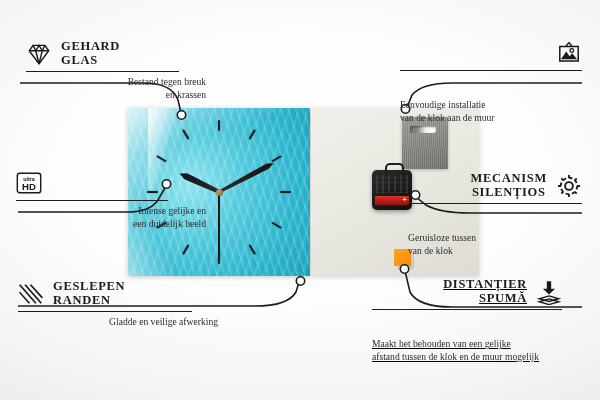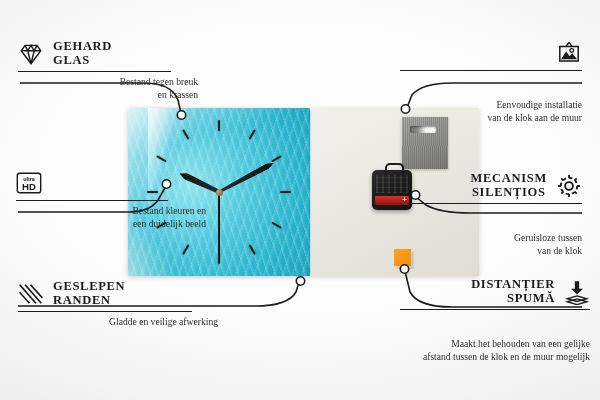--- a/index.html
+++ b/index.html
@@ -121,21 +121,21 @@
     font:700 12.5px/13.5px "Liberation Serif",serif;
     letter-spacing:.7px;color:#1a1a1a;text-transform:uppercase;
     white-space:pre-line;
   }
   .cal-rule{height:1.4px;background:#1c1c1c;margin:4px 0 4px;}
   .cal-sub{
     font:400 9.6px/12.2px "Liberation Serif",serif;color:#2d2d2d;
     white-space:pre-line;
     text-align:right;
   }
-  .cal-sub.right{text-align:right;margin-top:28px;}
+  .cal-sub.right{text-align:left;margin-top:28px;}
   .ico{width:26px;height:26px;flex:0 0 26px;display:block;}
 
   
   #wires{position:absolute;left:0;top:0;width:600px;height:400px;pointer-events:none;}
 </style>
 </head>
 <body>
 
 <div id="stage">
 
@@ -210,21 +210,21 @@
     <g fill="#ffffff" stroke="#1c1c1c" stroke-width="1.6">
       <circle cx="181.5" cy="115" r="4.2"></circle>
       <circle cx="166.5" cy="184" r="4.2"></circle>
       <circle cx="300.5" cy="281" r="4.2"></circle>
       <circle cx="405.5" cy="109" r="4.2"></circle>
       <circle cx="415.5" cy="195" r="4.2"></circle>
       <circle cx="404.5" cy="269" r="4.2"></circle>
     </g>
   </svg>
 
-  <div class="callout" style="left:18px;top:40px;width:180px;">
+  <div class="callout" style="left:26px;top:40px;width:180px;">
     <div class="cal-head">
       <svg class="ico" viewBox="0 0 24 24">
         <g fill="none" stroke="#1a1a1a" stroke-width="1.3">
           <path d="M3 9 L12 21 L21 9 L17.5 4 L6.5 4 Z"></path>
           <path d="M3 9 H21 M6.5 4 L9 9 L12 21 L15 9 L17.5 4 M9 9 L12 4 L15 9"></path>
         </g>
       </svg>
       <div class="cal-title">GEHARD
 GLAS</div>
     </div>
@@ -235,21 +235,21 @@
 
   <div class="callout" style="left:16px;top:170px;width:190px;">
     <div class="cal-head">
       <svg class="ico" viewBox="0 0 26 26">
         <rect x="1.3" y="3.2" width="23.4" height="19.6" rx="2.4" fill="none" stroke="#1a1a1a" stroke-width="1.4"></rect>
         <text x="13" y="11.4" text-anchor="middle" font-family="Liberation Sans, sans-serif" font-size="5.4" font-weight="700" fill="#1a1a1a">ultra</text>
         <text x="13" y="20.2" text-anchor="middle" font-family="Liberation Sans, sans-serif" font-size="9.6" font-weight="700" fill="#1a1a1a">HD</text>
       </svg>
     </div>
     <div class="cal-rule" style="width:152px"></div>
-    <div class="cal-sub">Bestand kleuren en
+    <div class="cal-sub">Intense gelijke en
 een duidelijk beeld</div>
   </div>
 
   <div class="callout" style="left:18px;top:280px;width:200px;">
     <div class="cal-head">
       <svg class="ico" viewBox="0 0 24 24">
         <g stroke="#1a1a1a" stroke-width="1.5" stroke-linecap="square">
           <path d="M2 4 L16 20"></path>
             <path d="M7 4 L21 20"></path>
             <path d="M2 11 L10 20"></path>
@@ -288,21 +288,21 @@
                    M19.1 4.9 L17.2 6.8 M6.8 17.2 L4.9 19.1 M19.1 19.1 L17.2 17.2 M6.8 6.8 L4.9 4.9"></path>
           <circle cx="12" cy="12" r="7.6" stroke-dasharray="3.3 2.6"></circle>
         </g>
       </svg>
     </div>
     <div class="cal-rule" style="width:174px;margin-left:auto"></div>
     <div class="cal-sub right">Geruisloze tussen
 van de klok</div>
   </div>
 
-  <div class="callout" style="left:400px;top:278px;width:190px;">
+  <div class="callout" style="left:372px;top:278px;width:190px;text-decoration:underline;">
     <div class="cal-head right">
       <div class="cal-title" style="text-align:right">DISTANȚIER
 SPUMĂ</div>
       <svg class="ico" viewBox="0 0 24 24">
         <path d="M10 2 H14 V9 H17.6 L12 14.4 L6.4 9 H10 Z" fill="#1a1a1a"></path>
         <path d="M12 15.6 L21 18.2 L12 20.8 L3 18.2 Z" fill="none" stroke="#1a1a1a" stroke-width="1.3"></path>
         <path d="M12 18.4 L21 21 L12 23.6 L3 21 Z" fill="none" stroke="#1a1a1a" stroke-width="1.3"></path>
       </svg>
     </div>
     <div class="cal-rule" style="width:190px;margin-left:auto"></div>

